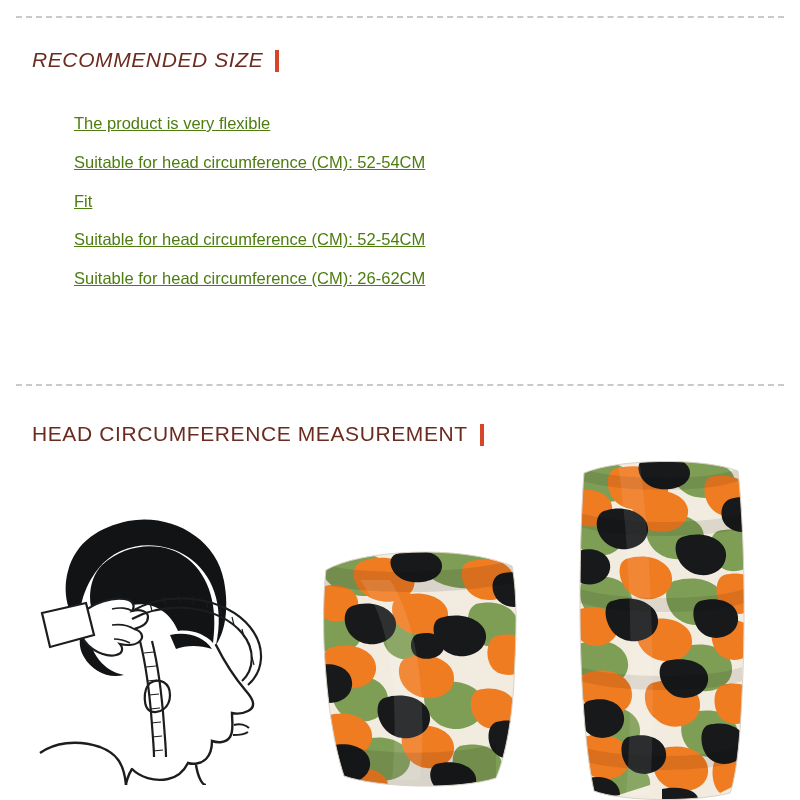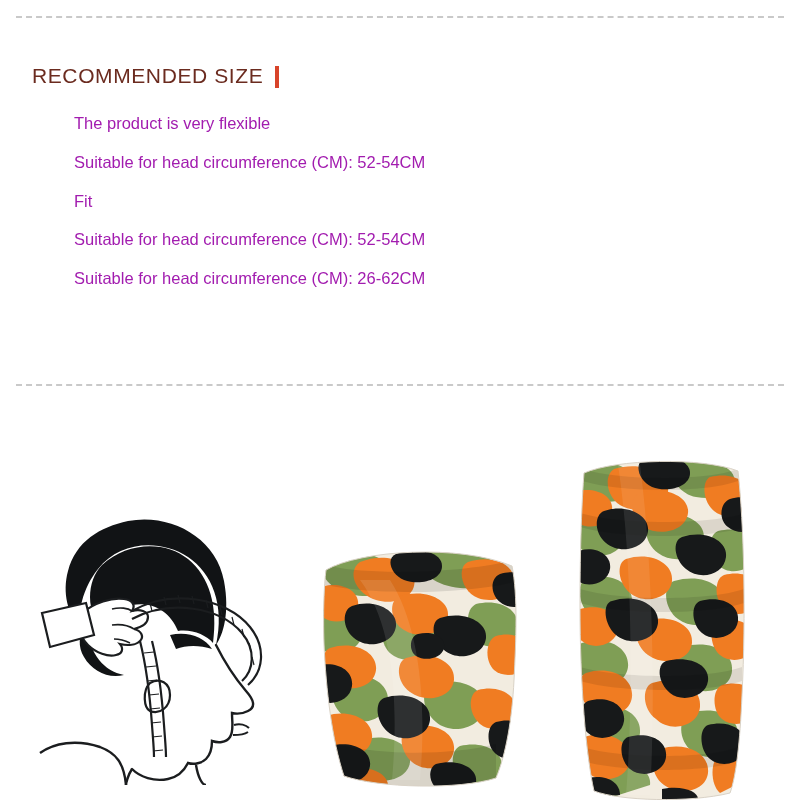--- a/index.html
+++ b/index.html
@@ -47,34 +47,35 @@
   }
   .section-title .bar {
     display: inline-block;
     width: 4px;
     height: 22px;
     background: #d8442a;
     margin-left: 12px;
     position: relative;
     top: 1px;
   }
-  #title-recommended { top: 64px; left: 32px; }
+  #title-recommended { top: 48px; left: 32px; font-style: italic; }
   #title-measurement { top: 422px; left: 32px; }
 
   .spec-list {
     position: absolute;
     top: 104px;
     left: 74px;
     width: 620px;
   }
   .spec-line {
     font-size: 16.5px;
-    color: #a21caf;
+    color: #4d7c0f;
     line-height: 38.8px;
     white-space: nowrap;
+    text-decoration: underline;
   }
 
   
   .art {
     position: absolute;
     top: 455px;
     left: 0;
     width: 800px;
     height: 345px;
   }
@@ -115,20 +116,24 @@
   <div class="spec-list">
     <div class="spec-line">The product is very flexible</div>
     <div class="spec-line">Suitable for head circumference (CM): 52-54CM</div>
     <div class="spec-line">Fit</div>
     <div class="spec-line">Suitable for head circumference (CM): 52-54CM</div>
     <div class="spec-line">Suitable for head circumference (CM): 26-62CM</div>
   </div>
 
   <div class="dash-mid"></div>
 
+  <div class="section-title" id="title-measurement">
+    <span>HEAD CIRCUMFERENCE MEASUREMENT</span>
+    <span class="bar"></span>
+  </div>
 
   <div class="art">
 
     <svg class="head-draw" viewBox="0 0 290 300">
 
       <path d="M108 36 C150 28 196 52 204 96 C210 128 203 150 196 160
                C205 120 192 88 168 72 C140 54 100 56 78 84
                C62 104 58 128 60 142 C48 130 42 108 48 86
                C56 56 80 42 108 36 Z" fill="#111315"></path>
       <path d="M82 80 C108 56 146 56 168 74 C190 92 198 122 193 158

